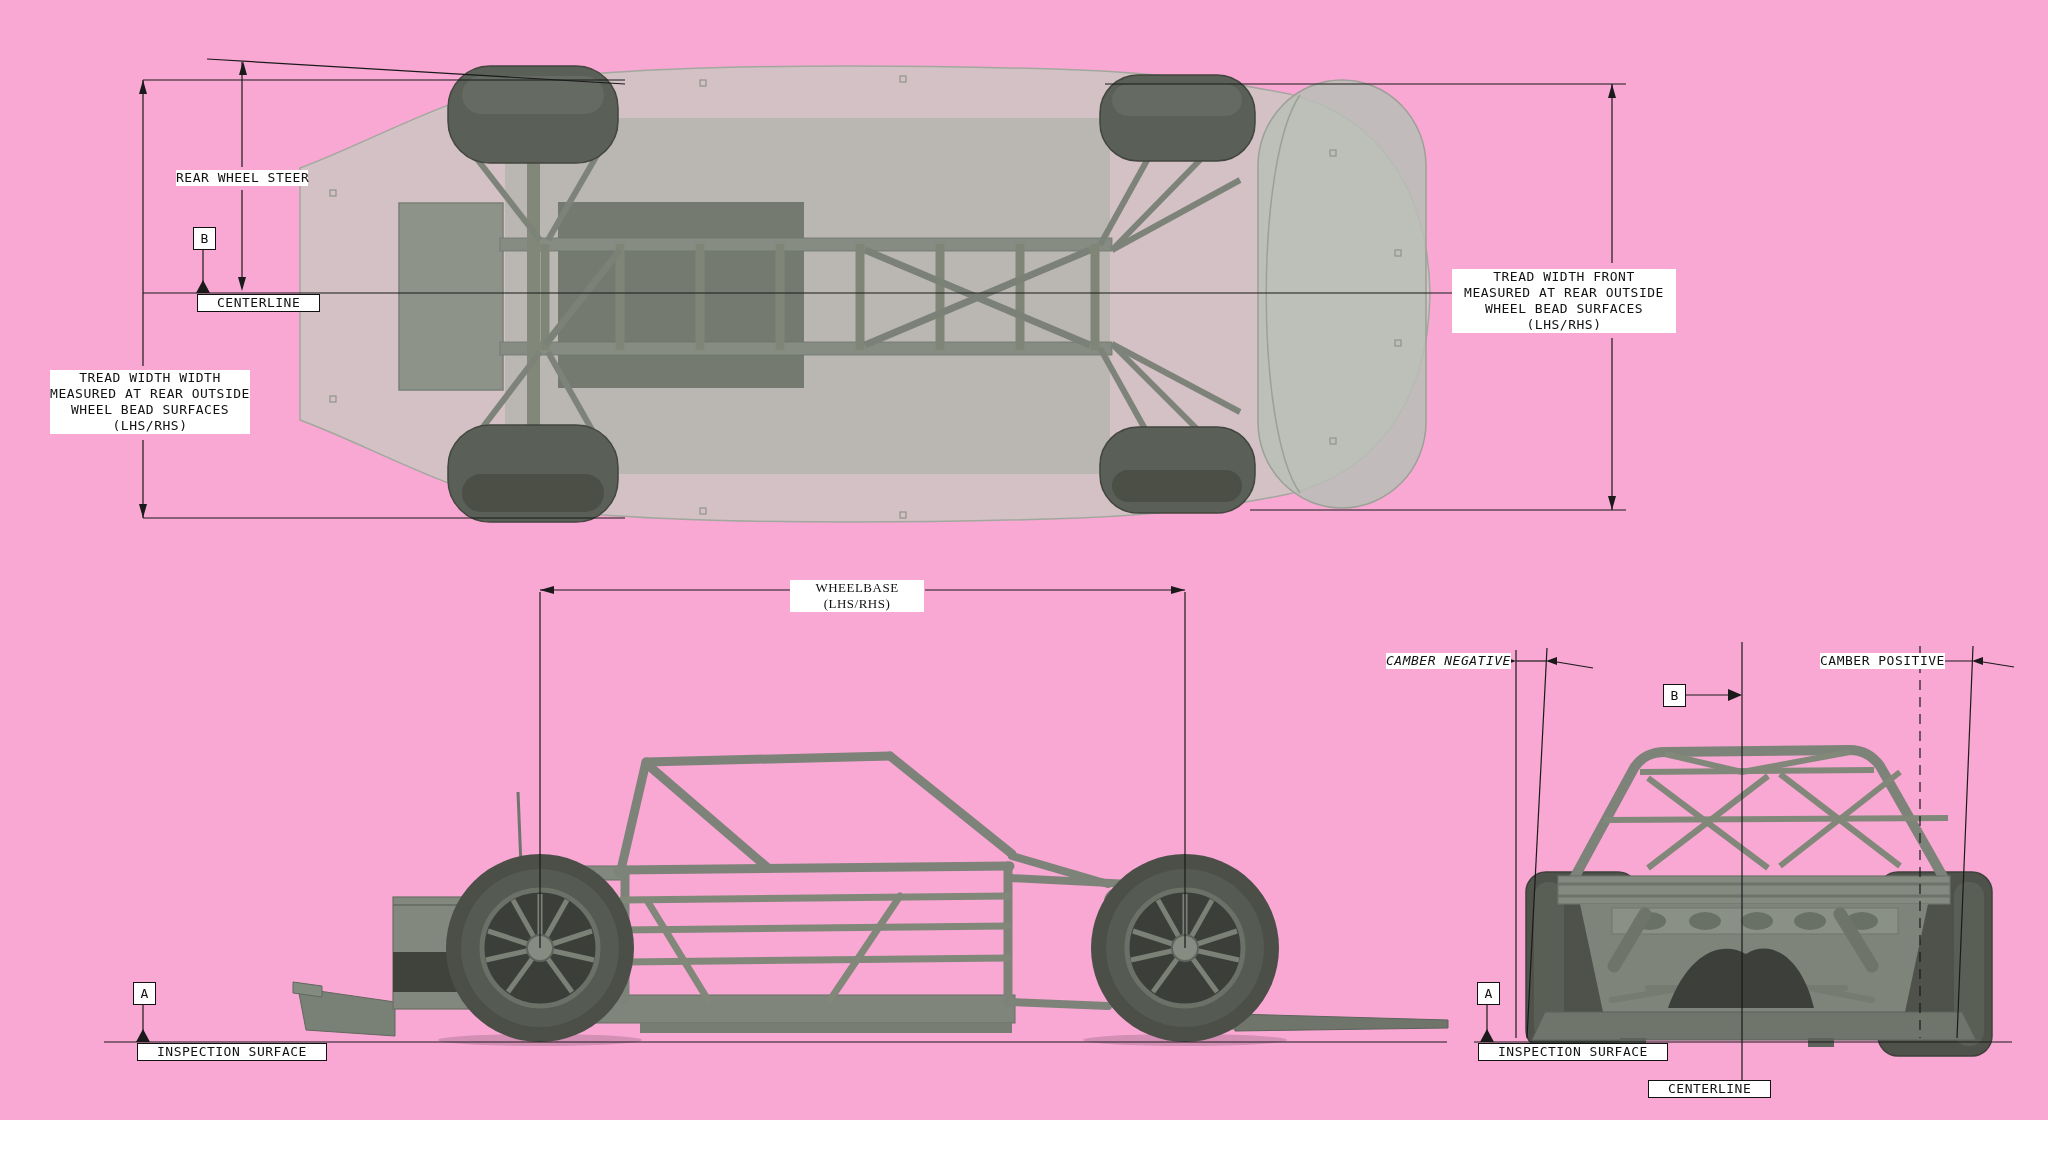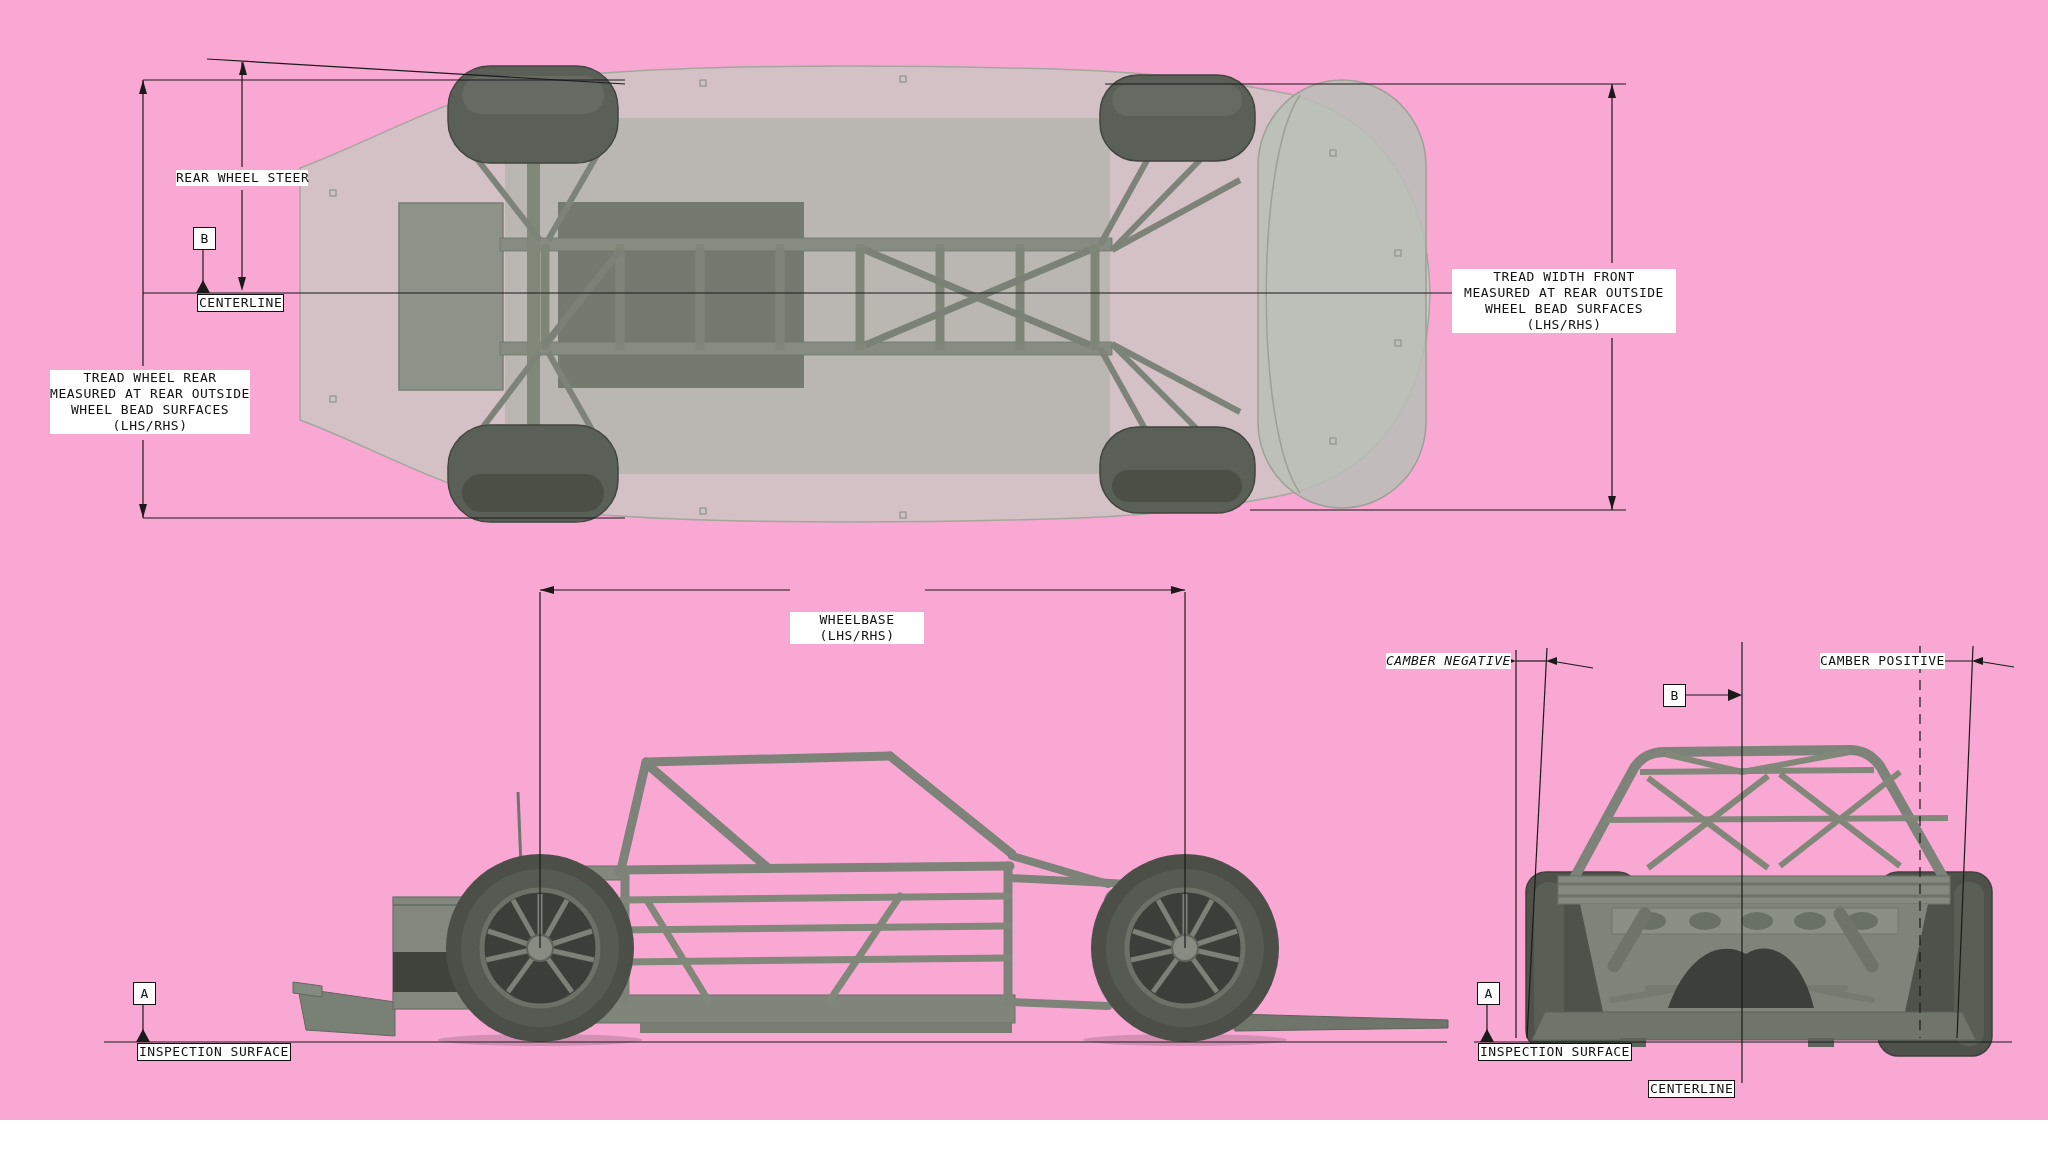--- a/index.html
+++ b/index.html
@@ -2,21 +2,21 @@
 <html><head>
 <meta charset="utf-8">
 <style>
   html,body{margin:0;padding:0;background:#ffffff;}
   #canvas{position:relative;width:2048px;height:1120px;background:#f9a8d4;overflow:hidden;
           font-family:"DejaVu Sans Mono","Liberation Mono",monospace;color:#111;}
   #drawing{position:absolute;left:0;top:0;z-index:1;}
   .lbl{position:absolute;z-index:2;font-size:13px;letter-spacing:.5px;line-height:16px;
        white-space:nowrap;background:#fff;color:#111;}
   .lbl.center{text-align:center;}
-  .boxed{border:1px solid #111;padding:0 1px;}
+  .boxed{border:1px solid #111;padding:0 19px;}
   .datum{position:absolute;z-index:2;width:21px;height:21px;border:1.5px solid #111;background:#fff;
          display:flex;align-items:center;justify-content:center;font-size:13px;}
   .dimline{stroke:#1a1a1a;stroke-width:1.2;fill:none;}
   .arrow{fill:#1a1a1a;stroke:none;}
 </style>
 </head>
 <body>
 
 <div id="canvas">
 
@@ -292,38 +292,38 @@
     <polygon class="arrow" points="1920,661 1909,657 1909,665"></polygon>
     <line class="dimline" x1="1920" y1="661" x2="1972" y2="661"></line>
     <polygon class="arrow" points="1972,661 1983,657 1983,665"></polygon>
     <line class="dimline" x1="1983" y1="662" x2="2014" y2="667"></line>
   </g>
 </svg>
 
   <div class="lbl center" style="left:176px;top:170px;width:132px;">REAR WHEEL STEER</div>
 
   <div class="lbl center" style="left:50px;top:370px;width:200px;">
-    <div>TREAD WHEEL REAR</div>
+    <div>TREAD WIDTH WIDTH</div>
     <div>MEASURED AT REAR OUTSIDE</div>
     <div>WHEEL BEAD SURFACES</div>
     <div>(LHS/RHS)</div>
   </div>
 
   <div class="lbl center" style="left:1452px;top:269px;width:224px;">
     <div>TREAD WIDTH FRONT</div>
     <div>MEASURED AT REAR OUTSIDE</div>
     <div>WHEEL BEAD SURFACES</div>
     <div>(LHS/RHS)</div>
   </div>
 
   <div class="datum" style="left:193px;top:227px;">B</div>
 
   <div class="lbl boxed" style="left:197px;top:294px;">CENTERLINE</div>
 
-  <div class="lbl center" style="left:790px;top:612px;width:134px;">
+  <div class="lbl center" style="left:790px;top:580px;width:134px;font-family:Liberation Serif, serif;">
     <div>WHEELBASE</div>
     <div>(LHS/RHS)</div>
   </div>
 
   <div class="datum" style="left:133px;top:982px;">A</div>
 
   <div class="lbl boxed" style="left:137px;top:1043px;">INSPECTION SURFACE</div>
 
   <div class="lbl" style="left:1386px;top:653px;font-style:italic;">CAMBER NEGATIVE</div>
 

